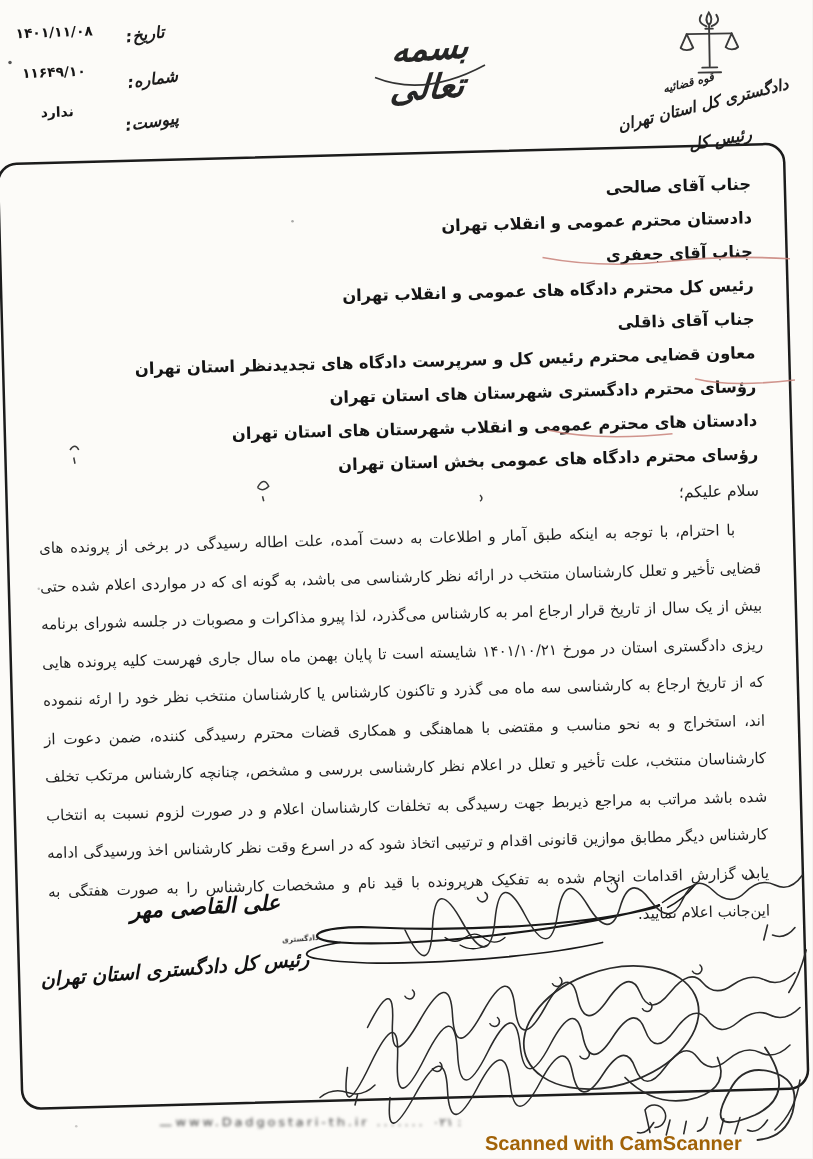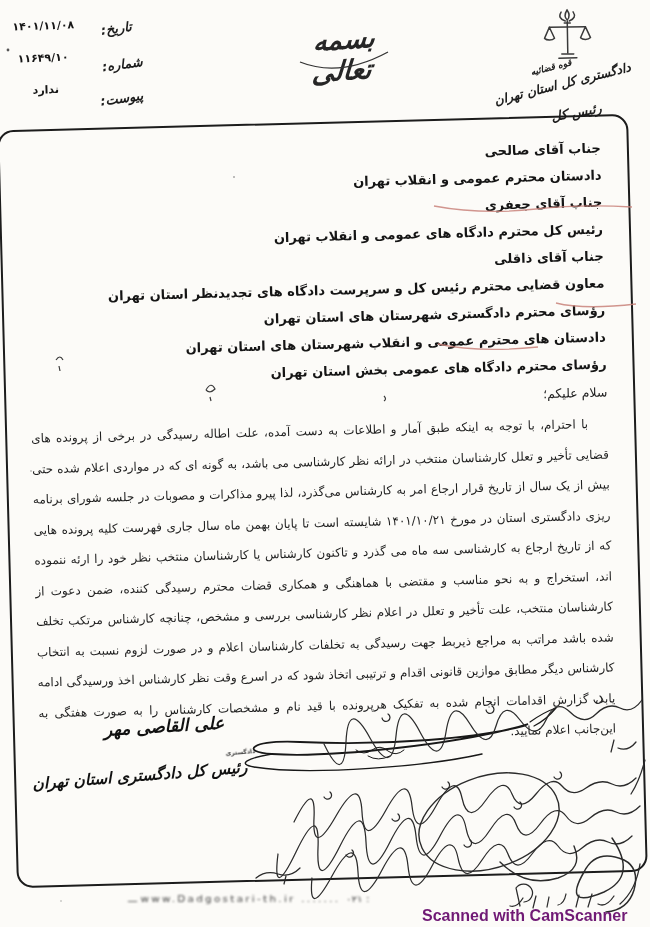--- a/index.html
+++ b/index.html
@@ -49,21 +49,21 @@
   
   .footer-line{
     position:absolute;top:894px;left:128px;width:400px;
     font-size:9px;color:#444;letter-spacing:2px;direction:ltr;
     filter:blur(1.1px);transform:scaleX(1.15);transform-origin:left;
     white-space:nowrap;
   }
   .camscanner{
     position:absolute;top:907px;left:388px;
     font-family:"Liberation Sans",sans-serif;
-    font-size:16px;font-weight:bold;color:#701a75;direction:ltr;white-space:nowrap;margin-left:34px;
+    font-size:16px;font-weight:bold;color:#a16207;direction:ltr;white-space:nowrap;
   }
   .overlay{position:absolute;top:0;left:0;pointer-events:none;}
   .speck{position:absolute;background:#555;border-radius:50%;}
 </style>
 </head>
 <body>
 
 <div class="page">
 
   <div class="meta-block">

